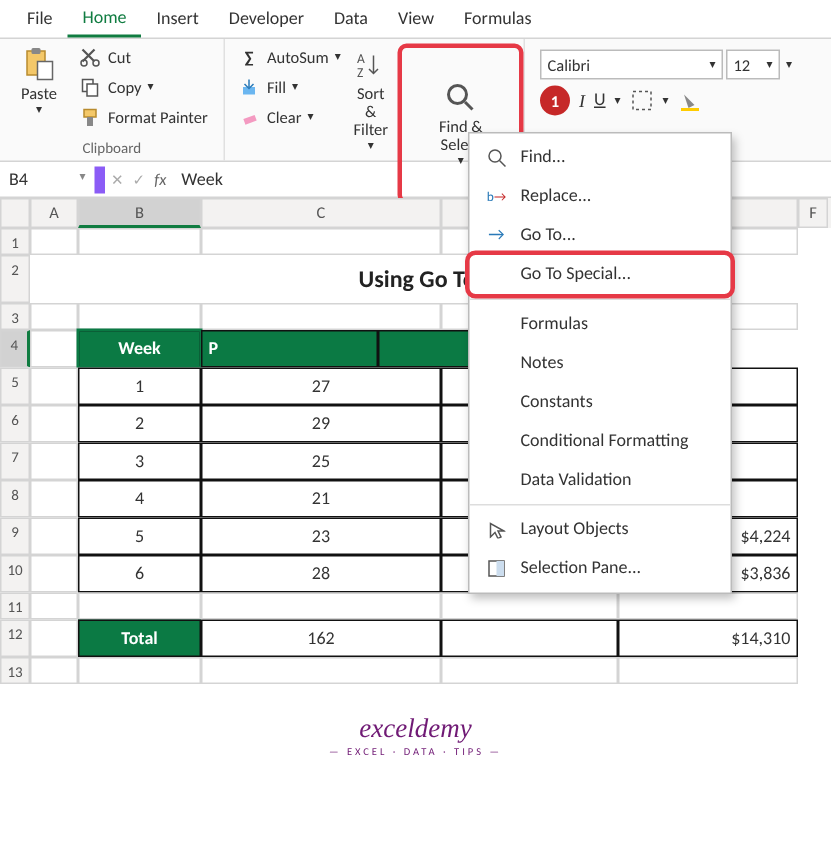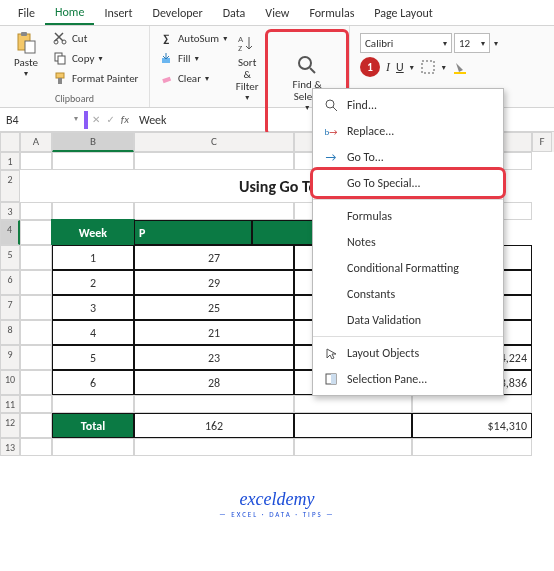--- a/index.html
+++ b/index.html
@@ -15,59 +15,58 @@
 .big-btn .ic{width:24px;height:24px;display:flex;align-items:center;justify-content:center;margin-bottom:2px}
 .small-list{display:flex;flex-direction:column;gap:2px}
 .small-item{display:flex;align-items:center;gap:4px;font-size:11px;padding:1px 2px;cursor:pointer}
 .ic16{width:16px;height:16px;display:inline-flex;align-items:center;justify-content:center}
 .highlight-red{border:3px solid #e63946;border-radius:6px;padding:19px}
 .badge{width:20px;height:20px;border-radius:50%;background:#c62828;color:#fff;display:inline-flex;align-items:center;justify-content:center;font-size:11px;font-weight:bold;position:absolute}
 .font-group{display:flex;flex-direction:column;gap:4px;padding:4px}
 .font-row{display:flex;align-items:center;gap:2px}
 .combo{border:1px solid #bbb;background:#fff;font-size:11px;padding:1px 4px;height:20px;display:flex;align-items:center;justify-content:space-between}
 .namebox-row{display:flex;align-items:center;height:24px;border-bottom:1px solid #d4d4d4;background:#fff}
-.namebox{width:88px;border-right:4px solid #8b5cf6;padding:2px 6px;font-size:12px;display:flex;justify-content:space-between;align-items:flex-start}
+.namebox{width:70px;border-right:7px solid #8b5cf6;padding:2px 6px;font-size:12px;display:flex;justify-content:space-between;align-items:flex-start}
 .fx-area{display:flex;align-items:center;padding:0 4px;gap:6px}
 .fx-label{font-style:italic;color:#666;font-size:11px}
 .formula-input{flex:1;padding:2px 4px;font-size:12px}
 .grid-area{position:relative}
 .col-headers{display:flex;height:20px;background:#f3f2f1}
 .corner{width:20px;border:1px solid #d4d4d4;background:#f3f2f1}
 .col-h{border:1px solid #d4d4d4;text-align:center;font-size:11px;padding:2px;background:#f3f2f1;color:#555}
 .col-A{width:32px}.col-B{width:82px}.col-C{width:160px}.col-D{width:118px}.col-E{width:120px}.col-F{width:20px}
 .col-h.selected{background:#d2d2d2;border-bottom:2px solid #107c41}
 .row{display:flex;height:25px}
 .row.short{height:18px}
 .row-h{width:20px;border:1px solid #d4d4d4;text-align:center;font-size:10px;padding-top:2px;background:#f3f2f1;color:#555}
 .row-h.selected{background:#d2d2d2;border-right:2px solid #107c41}
 .cell{border:1px solid #d4d4d4;padding:2px 4px;font-size:12px;overflow:hidden;white-space:nowrap;display:flex;align-items:center}
 .title-cell{font-size:16px;font-weight:bold;color:#222;justify-content:center;border:none}
 .th{background:#0b7a44;color:#fff;font-weight:bold;justify-content:center;border:1px solid #111}
 .td{background:#fff;justify-content:center;border:1px solid #111}
 .td.right{justify-content:flex-end}
-.menu{position:absolute;top:88px;left:312px;width:192px;background:#fff;border:1px solid #bbb;box-shadow:2px 3px 6px rgba(0,0,0,0.25);padding:3px 0;z-index:10}
+.menu{position:absolute;top:88px;left:312px;width:176px;background:#fff;border:1px solid #bbb;box-shadow:2px 3px 6px rgba(0,0,0,0.25);padding:3px 0;z-index:10}
 .menu-item{display:flex;align-items:center;gap:8px;padding:5px 10px;font-size:12px;cursor:pointer}
 .menu-sep{height:1px;background:#ddd;margin:3px 0}
 .menu-icon{width:16px;height:16px;display:inline-flex;align-items:center;justify-content:center;color:#555}
 .menu-item.hl{outline:3px solid #e63946;border-radius:4px}
-.watermark{position:absolute;bottom:52px;left:50%;transform:translateX(-50%);color:#1d4ed8;font-size:12px}
+.watermark{position:absolute;bottom:66px;left:50%;transform:translateX(-50%);color:#701a75;font-size:12px}
 .cell.active{outline:2px solid #0b7a44;outline-offset:-1px}
 </style>
 </head>
 <body>
 
 <div class="ribbon-tabs">
   <div class="tab">File</div>
   <div class="tab active">Home</div>
   <div class="tab">Insert</div>
   <div class="tab">Developer</div>
   <div class="tab">Data</div>
   <div class="tab">View</div>
   <div class="tab">Formulas</div>
-  <div class="tab">Page Layout</div>
 </div>
 
 <div class="ribbon">
 
   <div class="group" style="width:150px">
     <div class="group-body">
       <div class="big-btn">
         <div class="ic">
           <svg width="22" height="24" viewBox="0 0 22 24">
               <rect x="3" y="3" width="12" height="16" fill="#f4c869" stroke="#b88b2e"></rect>
@@ -164,21 +163,21 @@
           <span style="font-size:8px">▾</span>
         </div>
       </div>
     </div>
     <div class="group-label">Editing</div>
   </div>
 
   <div class="group" style="flex:1;border-right:none">
     <div class="font-group">
       <div class="font-row">
-        <div class="combo" style="width:92px">
+        <div class="combo" style="width:122px">
             <span>Calibri</span>
             <span style="font-size:8px">▾</span>
           </div>
         <div class="combo" style="width:36px">
             <span>12</span>
             <span style="font-size:8px">▾</span>
           </div>
         <span style="font-size:8px;margin-left:2px">▾</span>
       </div>
       <div class="font-row" style="gap:6px">
@@ -354,25 +353,25 @@
   <div class="menu-item">
       <span class="menu-icon"></span>
       <span>Formulas</span>
     </div>
   <div class="menu-item">
       <span class="menu-icon"></span>
       <span>Notes</span>
     </div>
   <div class="menu-item">
       <span class="menu-icon"></span>
+      <span>Constants</span>
+    </div>
+  <div class="menu-item">
+      <span class="menu-icon"></span>
       <span>Conditional Formatting</span>
-    </div>
-  <div class="menu-item">
-      <span class="menu-icon"></span>
-      <span>Constants</span>
     </div>
   <div class="menu-item">
       <span class="menu-icon"></span>
       <span>Data Validation</span>
     </div>
   <div class="menu-sep"></div>
   <div class="menu-item">
       <span class="menu-icon">
         <svg width="12" height="12">
           <path d="M2 2 L2 11 L5 8 L7 12 L9 11 L7 7 L11 7 Z" fill="#fff" stroke="#555"></path>

